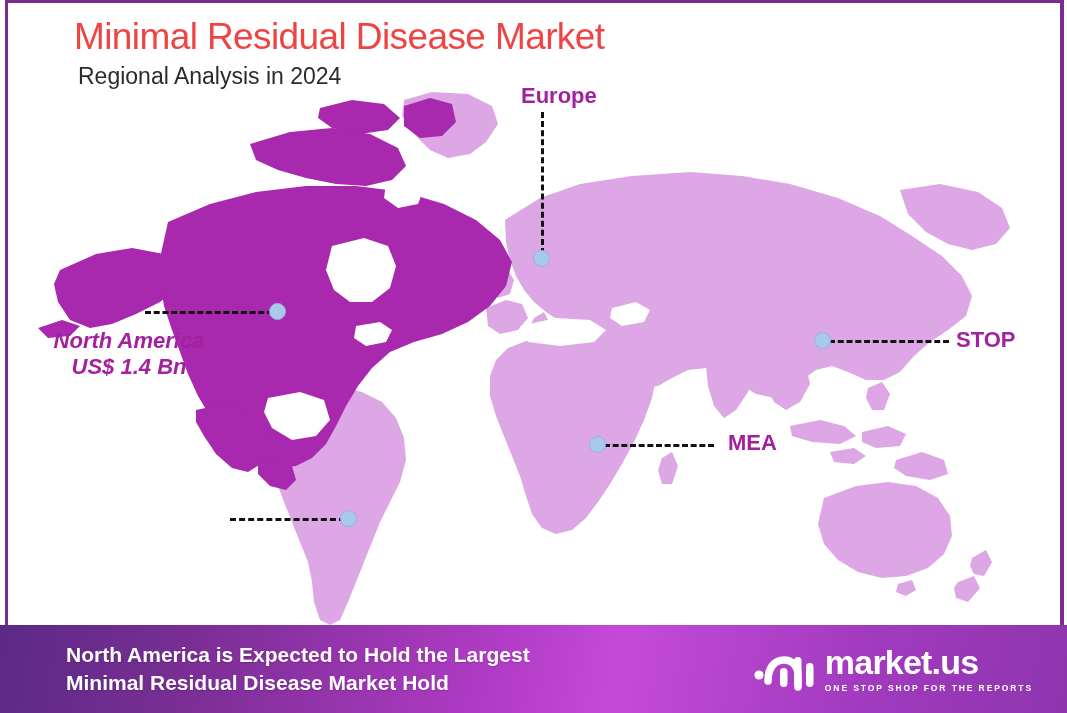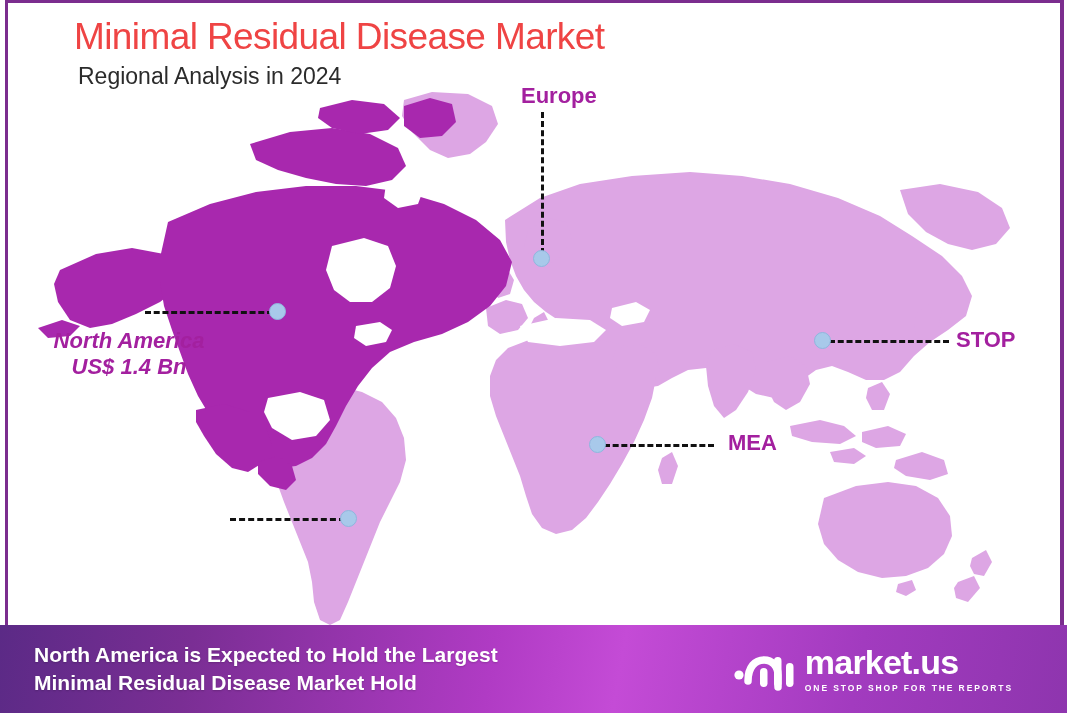--- a/index.html
+++ b/index.html
@@ -94,24 +94,24 @@
   .banner{
     position:absolute;left:0;bottom:0;width:1067px;height:88px;
     background:linear-gradient(100deg,#5B2A86 0%,#7A2E94 18%,#B03BC4 46%,#C44BD6 58%,#A23BBF 80%,#8E35AE 100%);
     display:flex;align-items:center;justify-content:space-between;
   }
   .banner-text{
     color:#ffffff;font-size:21px;font-weight:bold;
     line-height:1.33;margin-left:34px;
     text-shadow:0 1px 2px rgba(0,0,0,.18);
   }
-  .banner-text span{display:block;white-space:nowrap;}
+  .banner-text span{display:block;white-space:nowrap;margin-left:32px;}
 
   .logo{
-    display:flex;align-items:center;margin-right:54px;
+    display:flex;align-items:center;margin-right:34px;
   }
   .logo-mark{margin-right:10px;display:block;}
   .logo-text{display:flex;flex-direction:column;}
   .logo-name{
     color:#ffffff;font-size:34px;font-weight:bold;letter-spacing:-0.8px;
     line-height:1;
   }
   .logo-tag{
     color:#ffffff;font-size:8.5px;font-weight:bold;
     letter-spacing:1.9px;margin-top:4px;white-space:nowrap;

